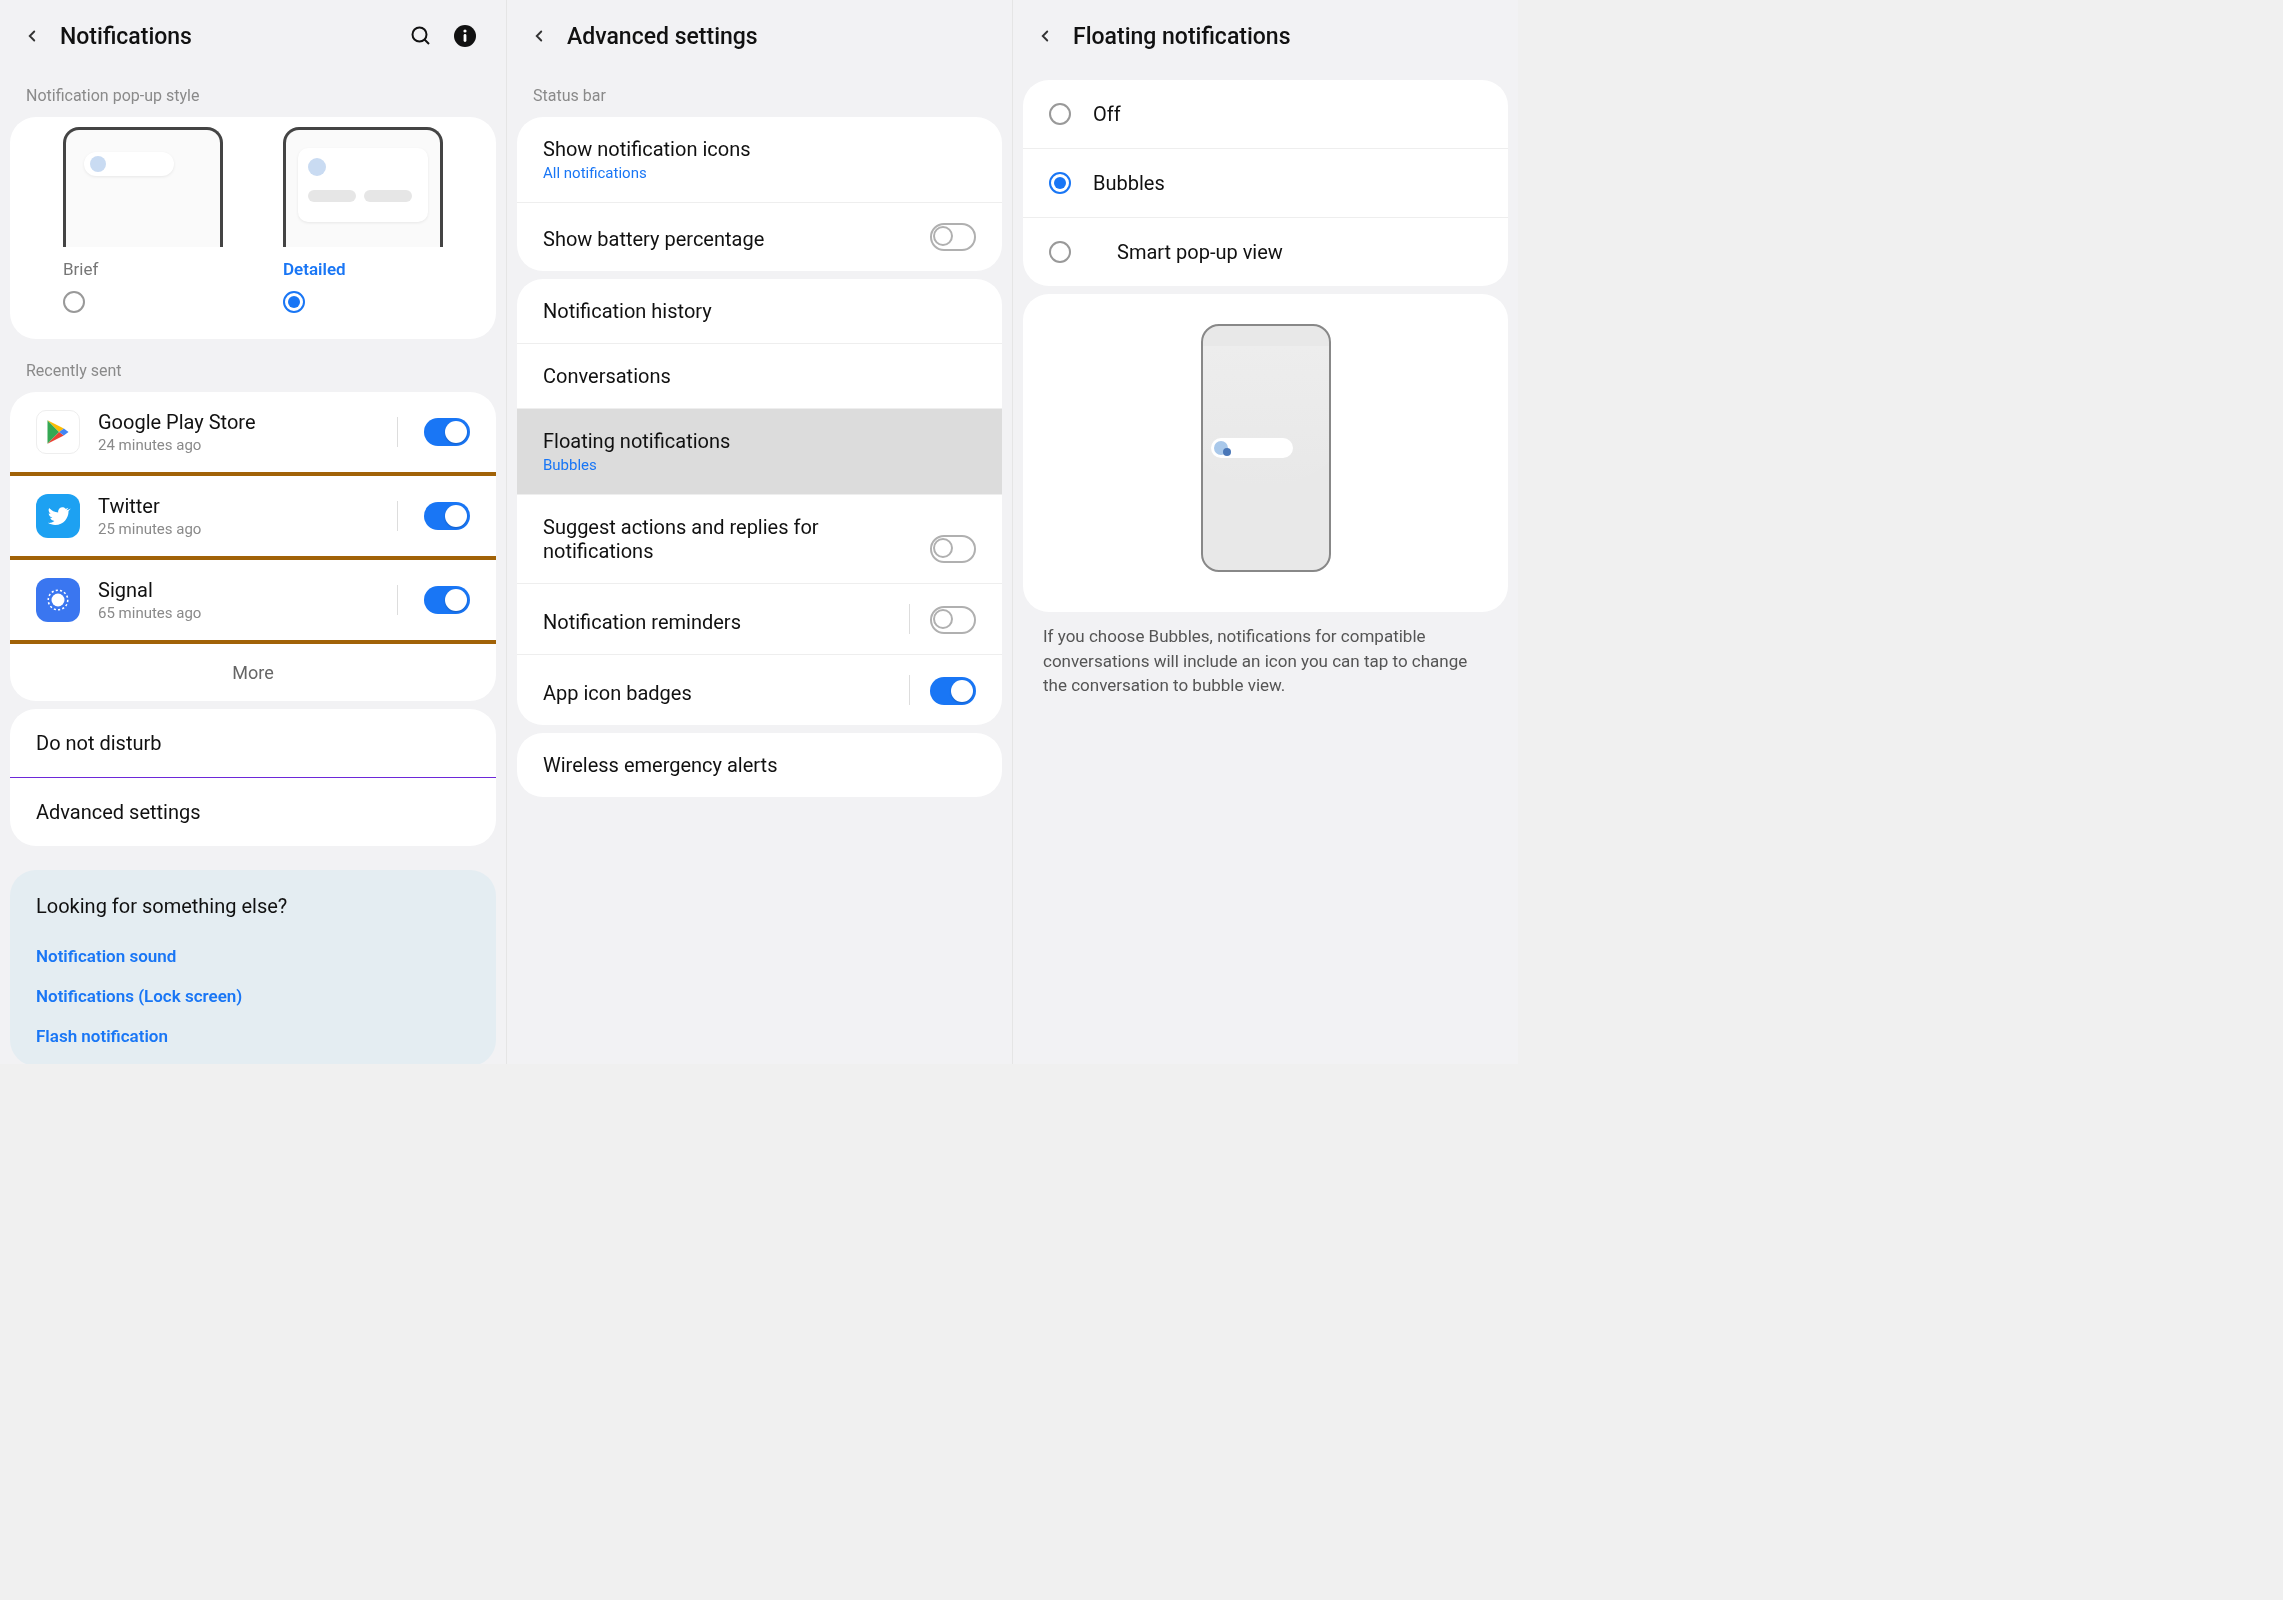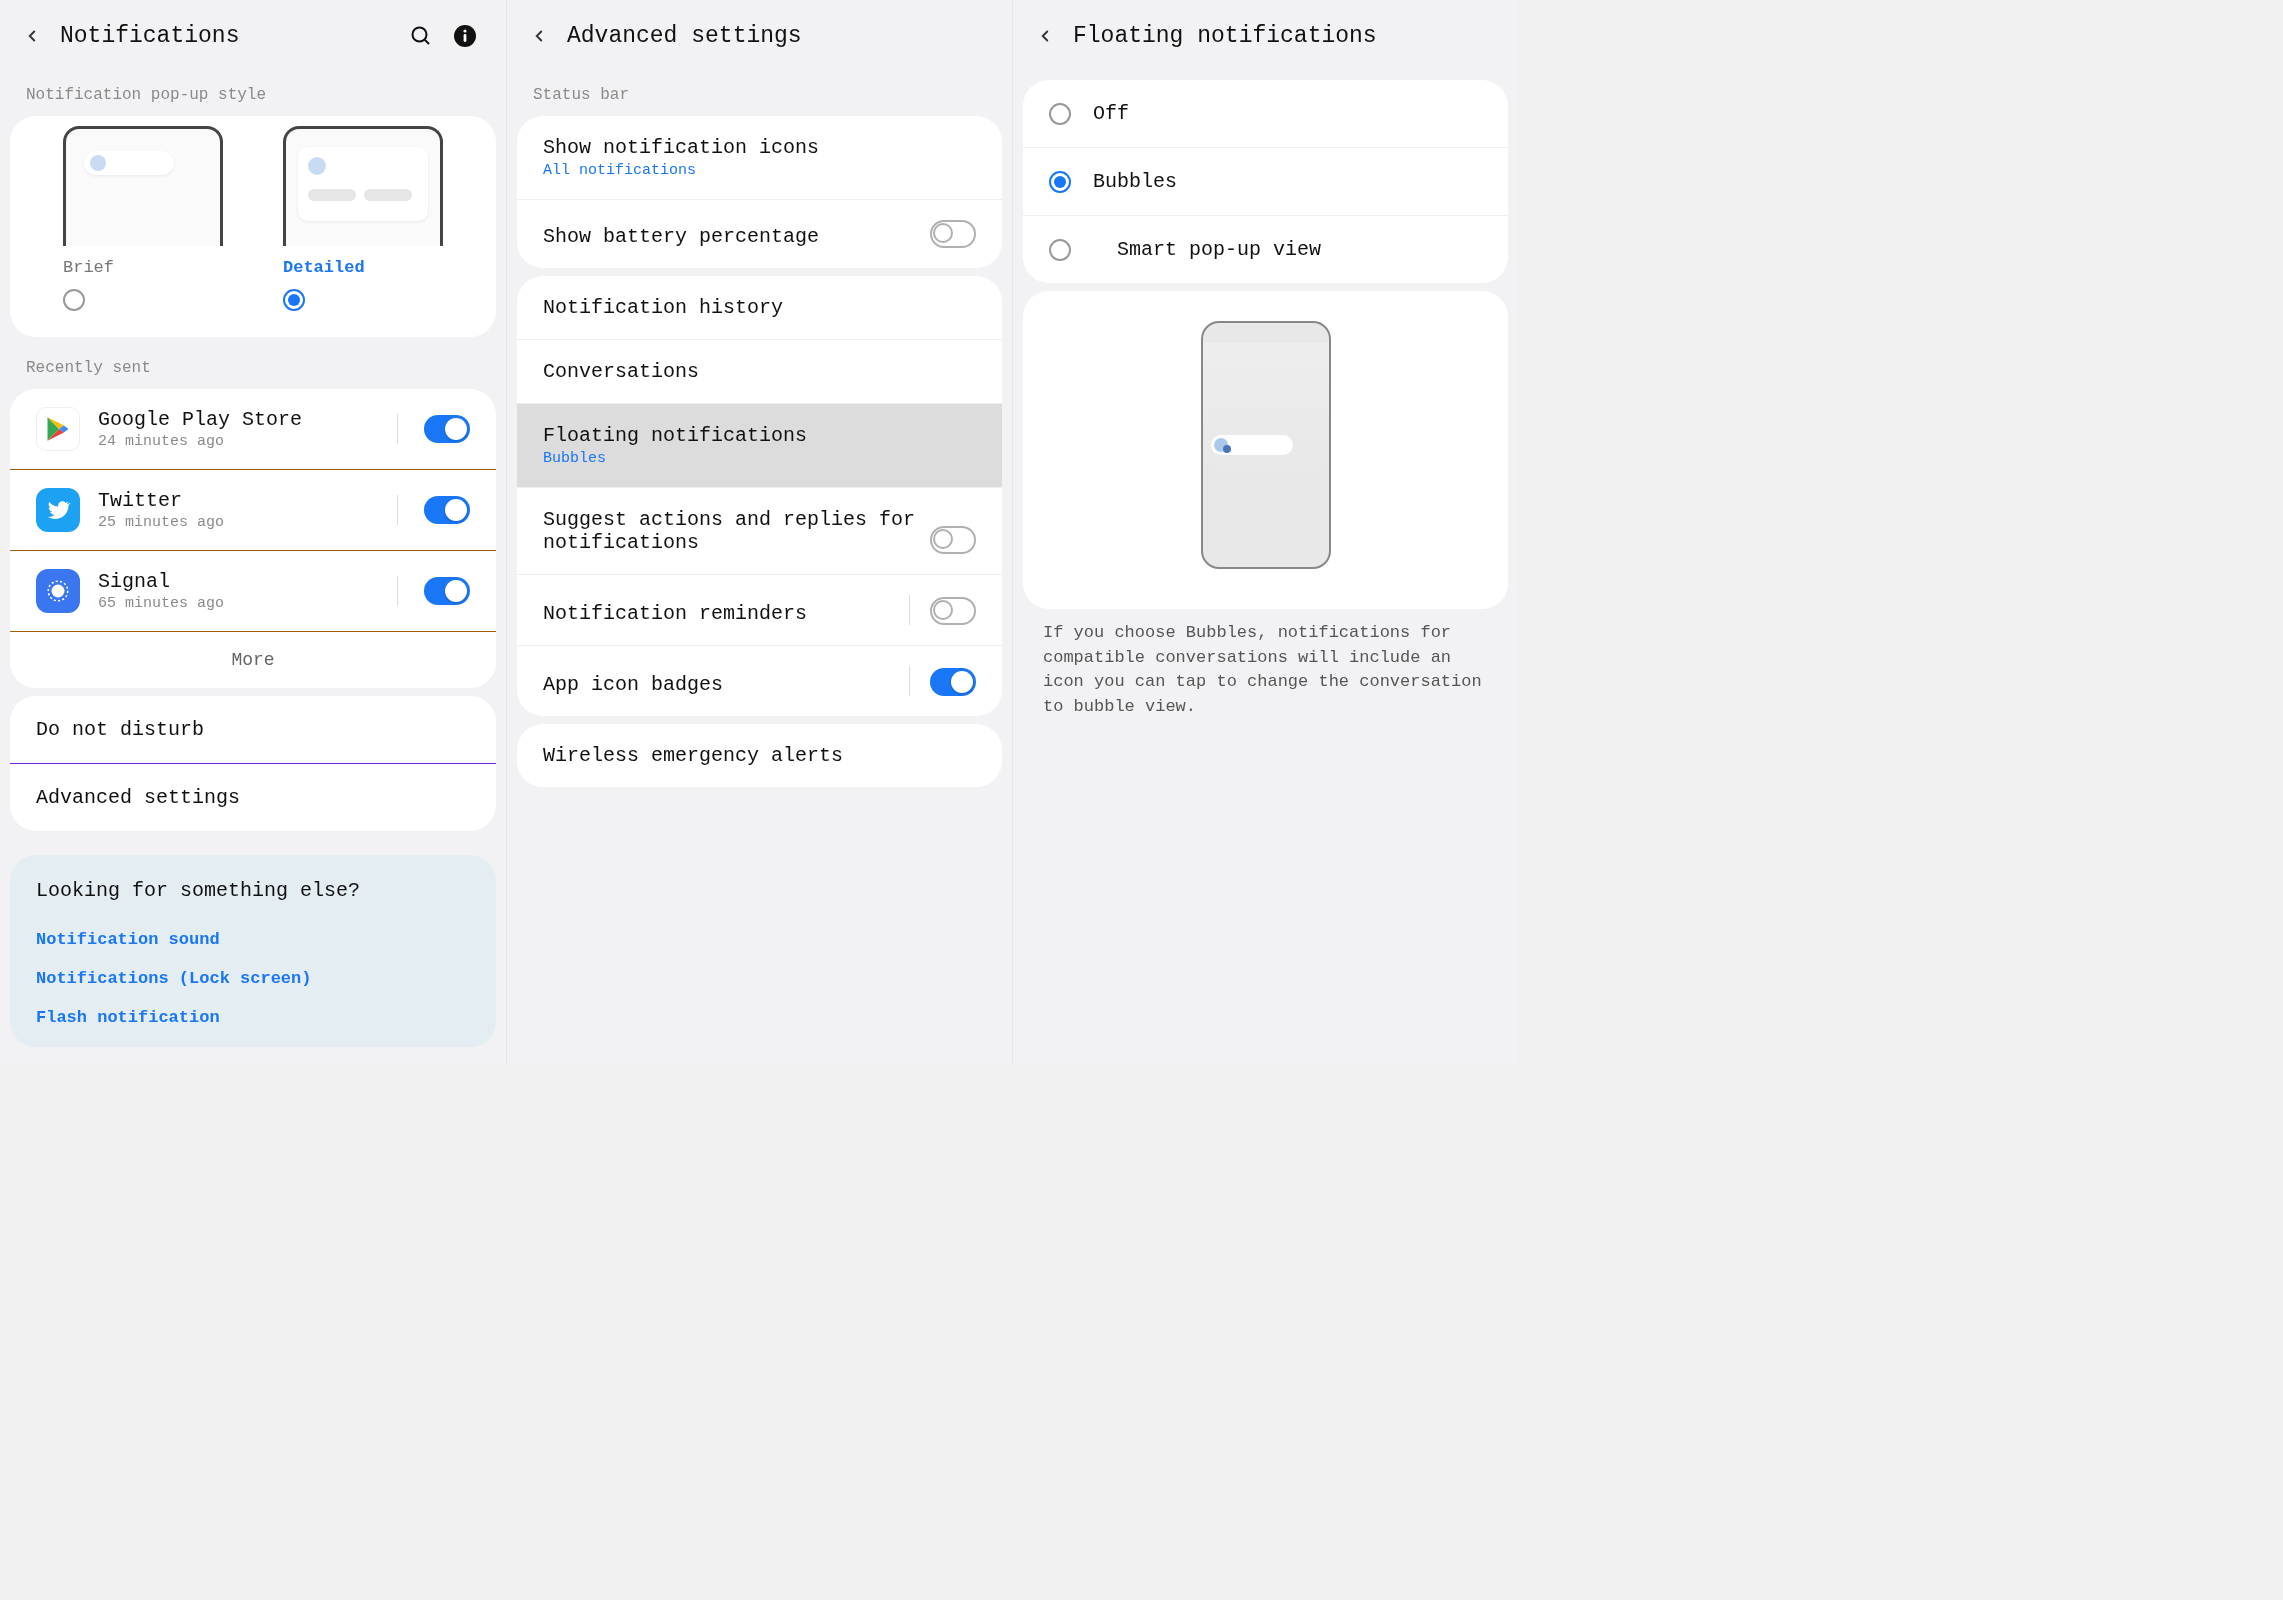--- a/index.html
+++ b/index.html
@@ -8,21 +8,20 @@
     background: #f0f0f0;
     width: 1519px;
     height: 1064px;
     display: flex;
   }
   .panel {
     width: 506px;
     background: #f2f2f4;
     overflow: hidden;
     position: relative;
-    font-family: Liberation Mono, monospace;
   }
   .panel + .panel { border-left: 1px solid #e5e5e5; }
 
   .header {
     display: flex;
     align-items: center;
     padding: 22px 18px 22px 18px;
     gap: 14px;
   }
   .back-chevron {
@@ -114,21 +113,21 @@
     display: flex; align-items: center; justify-content: center;
   }
   .radio.checked { border-color: #1976f5; }
   .radio.checked::after {
     content: ""; width: 12px; height: 12px; background: #1976f5; border-radius: 50%;
   }
 
   .list-row {
     display: flex; align-items: center;
     padding: 18px 26px;
-    border-bottom: 1px solid #a16207;
+    border-bottom: 4px solid #a16207;
     gap: 18px;
   }
   .list-row:last-child { border-bottom: none; }
   .app-icon {
     width: 44px; height: 44px; border-radius: 10px;
     display: flex; align-items: center; justify-content: center;
     flex-shrink: 0;
   }
   .app-info { flex: 1; }
   .app-name { font-size: 20px; color: #111; }

